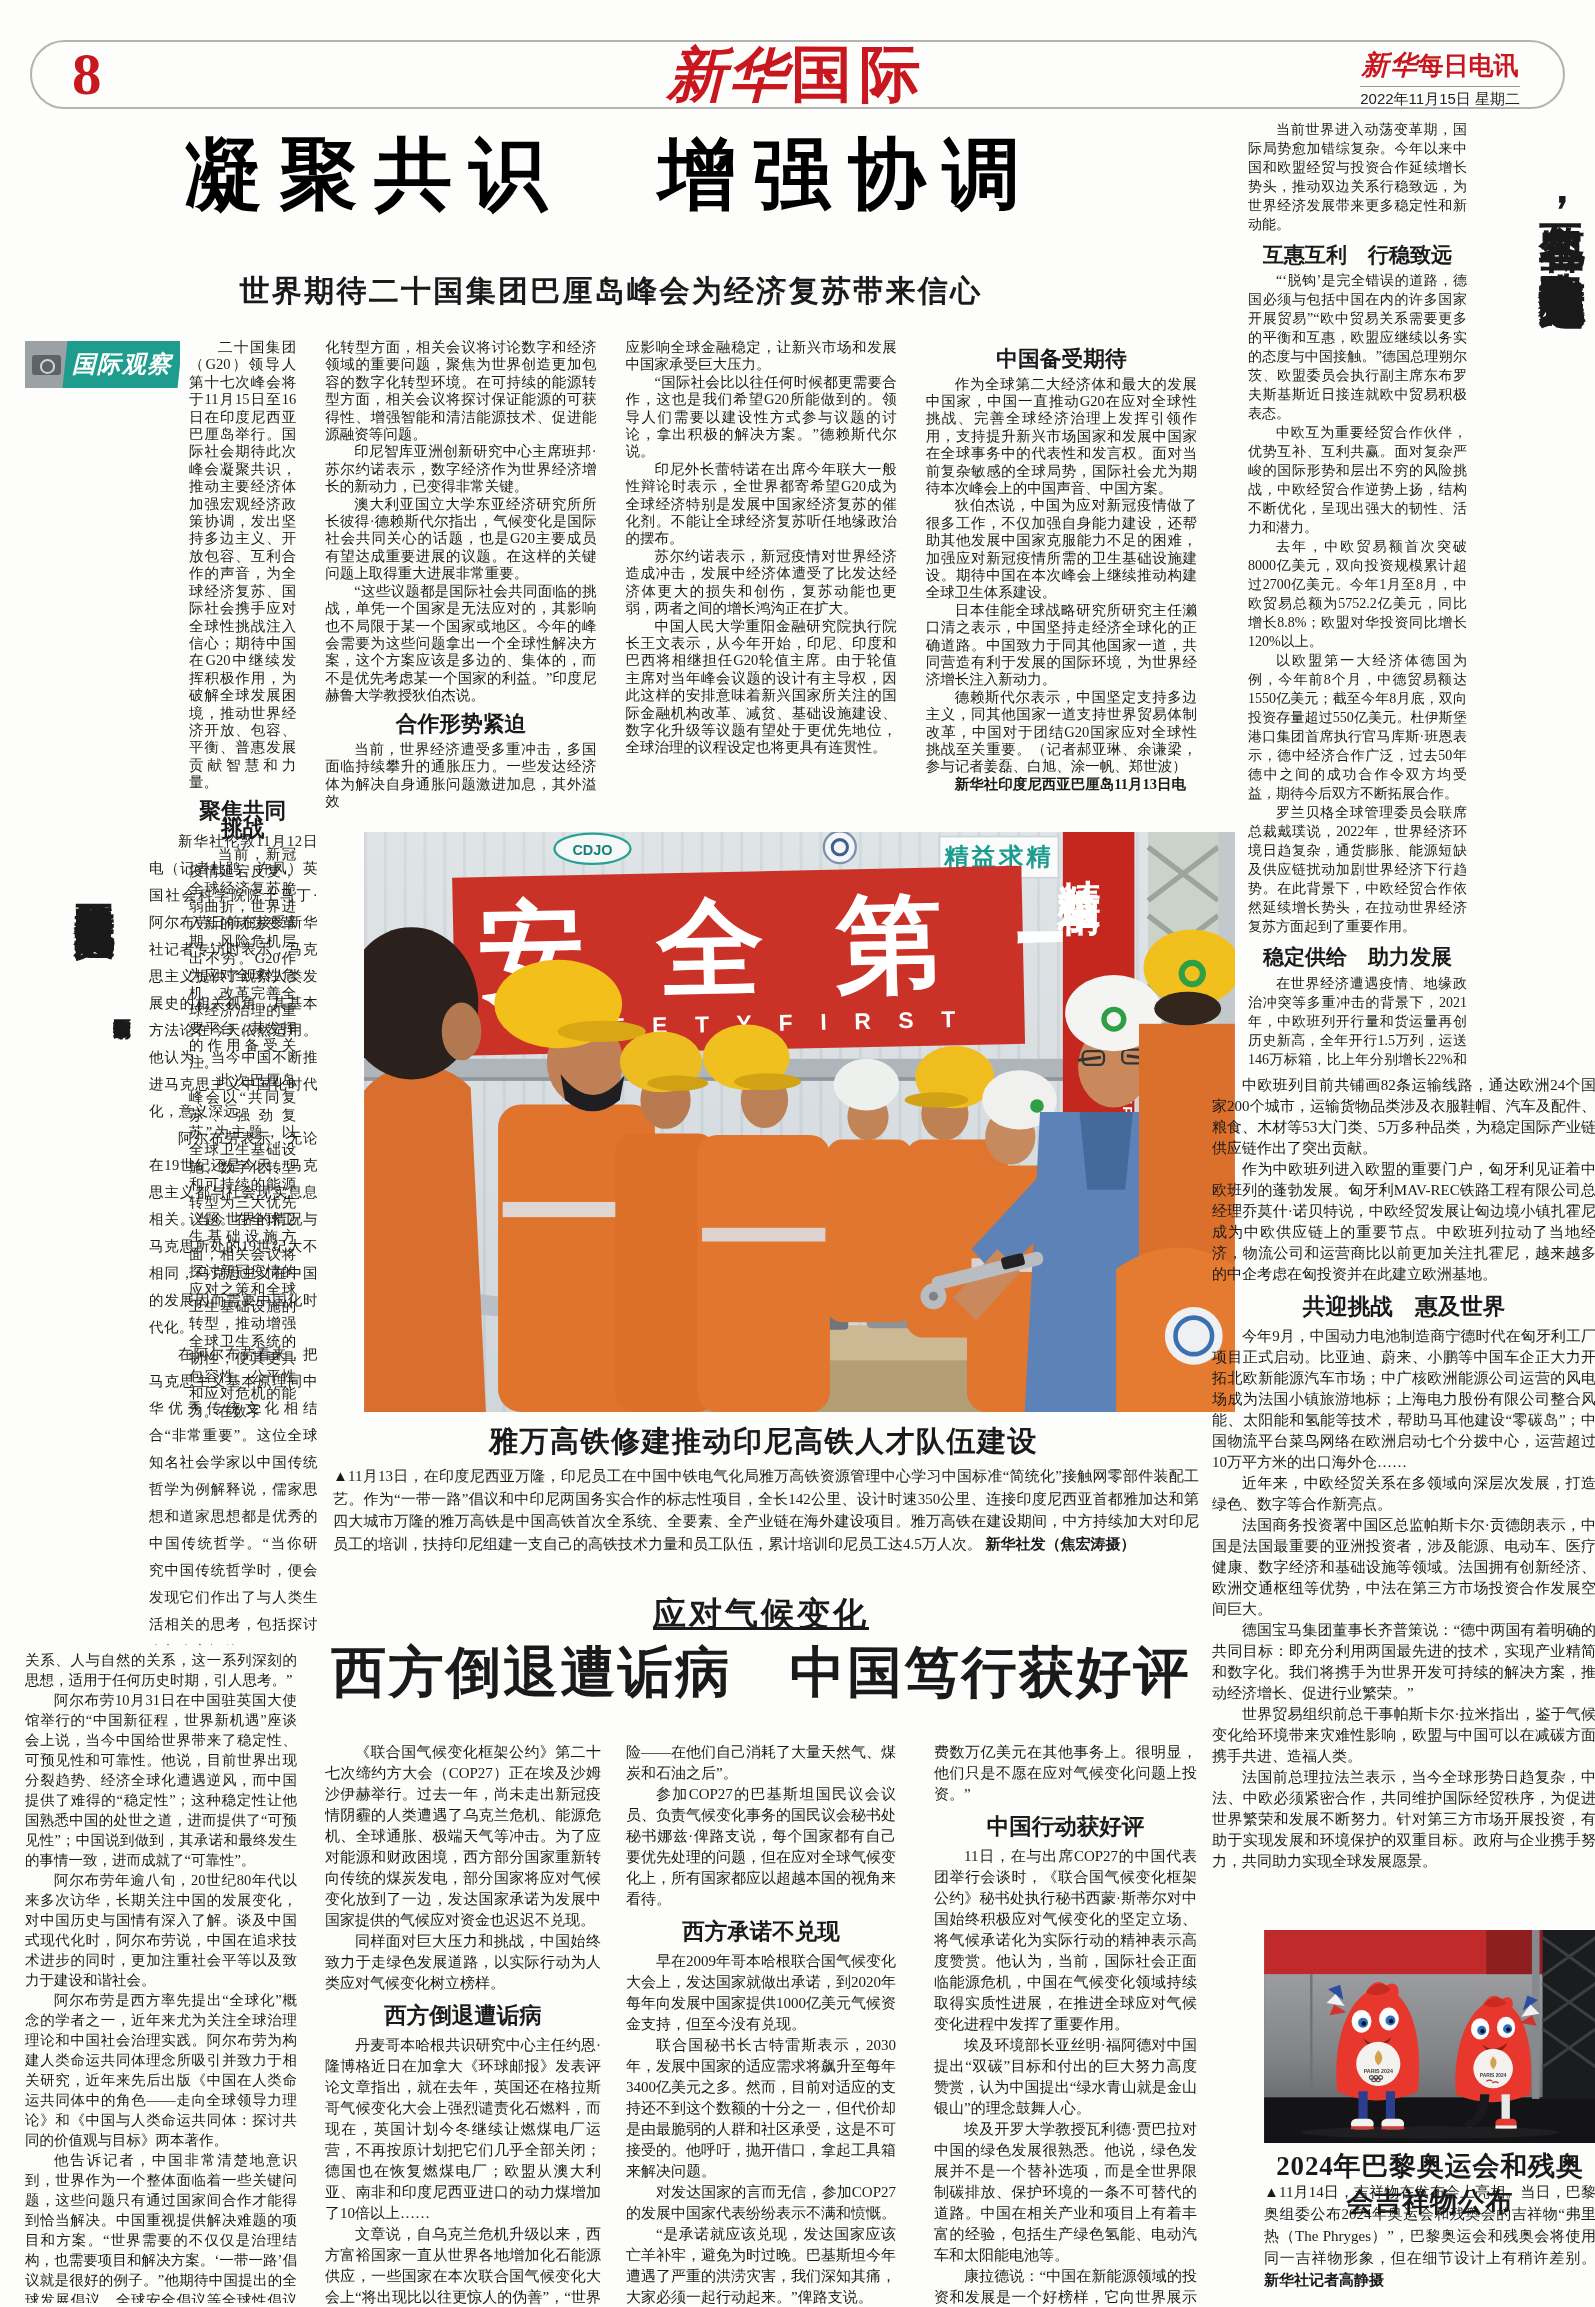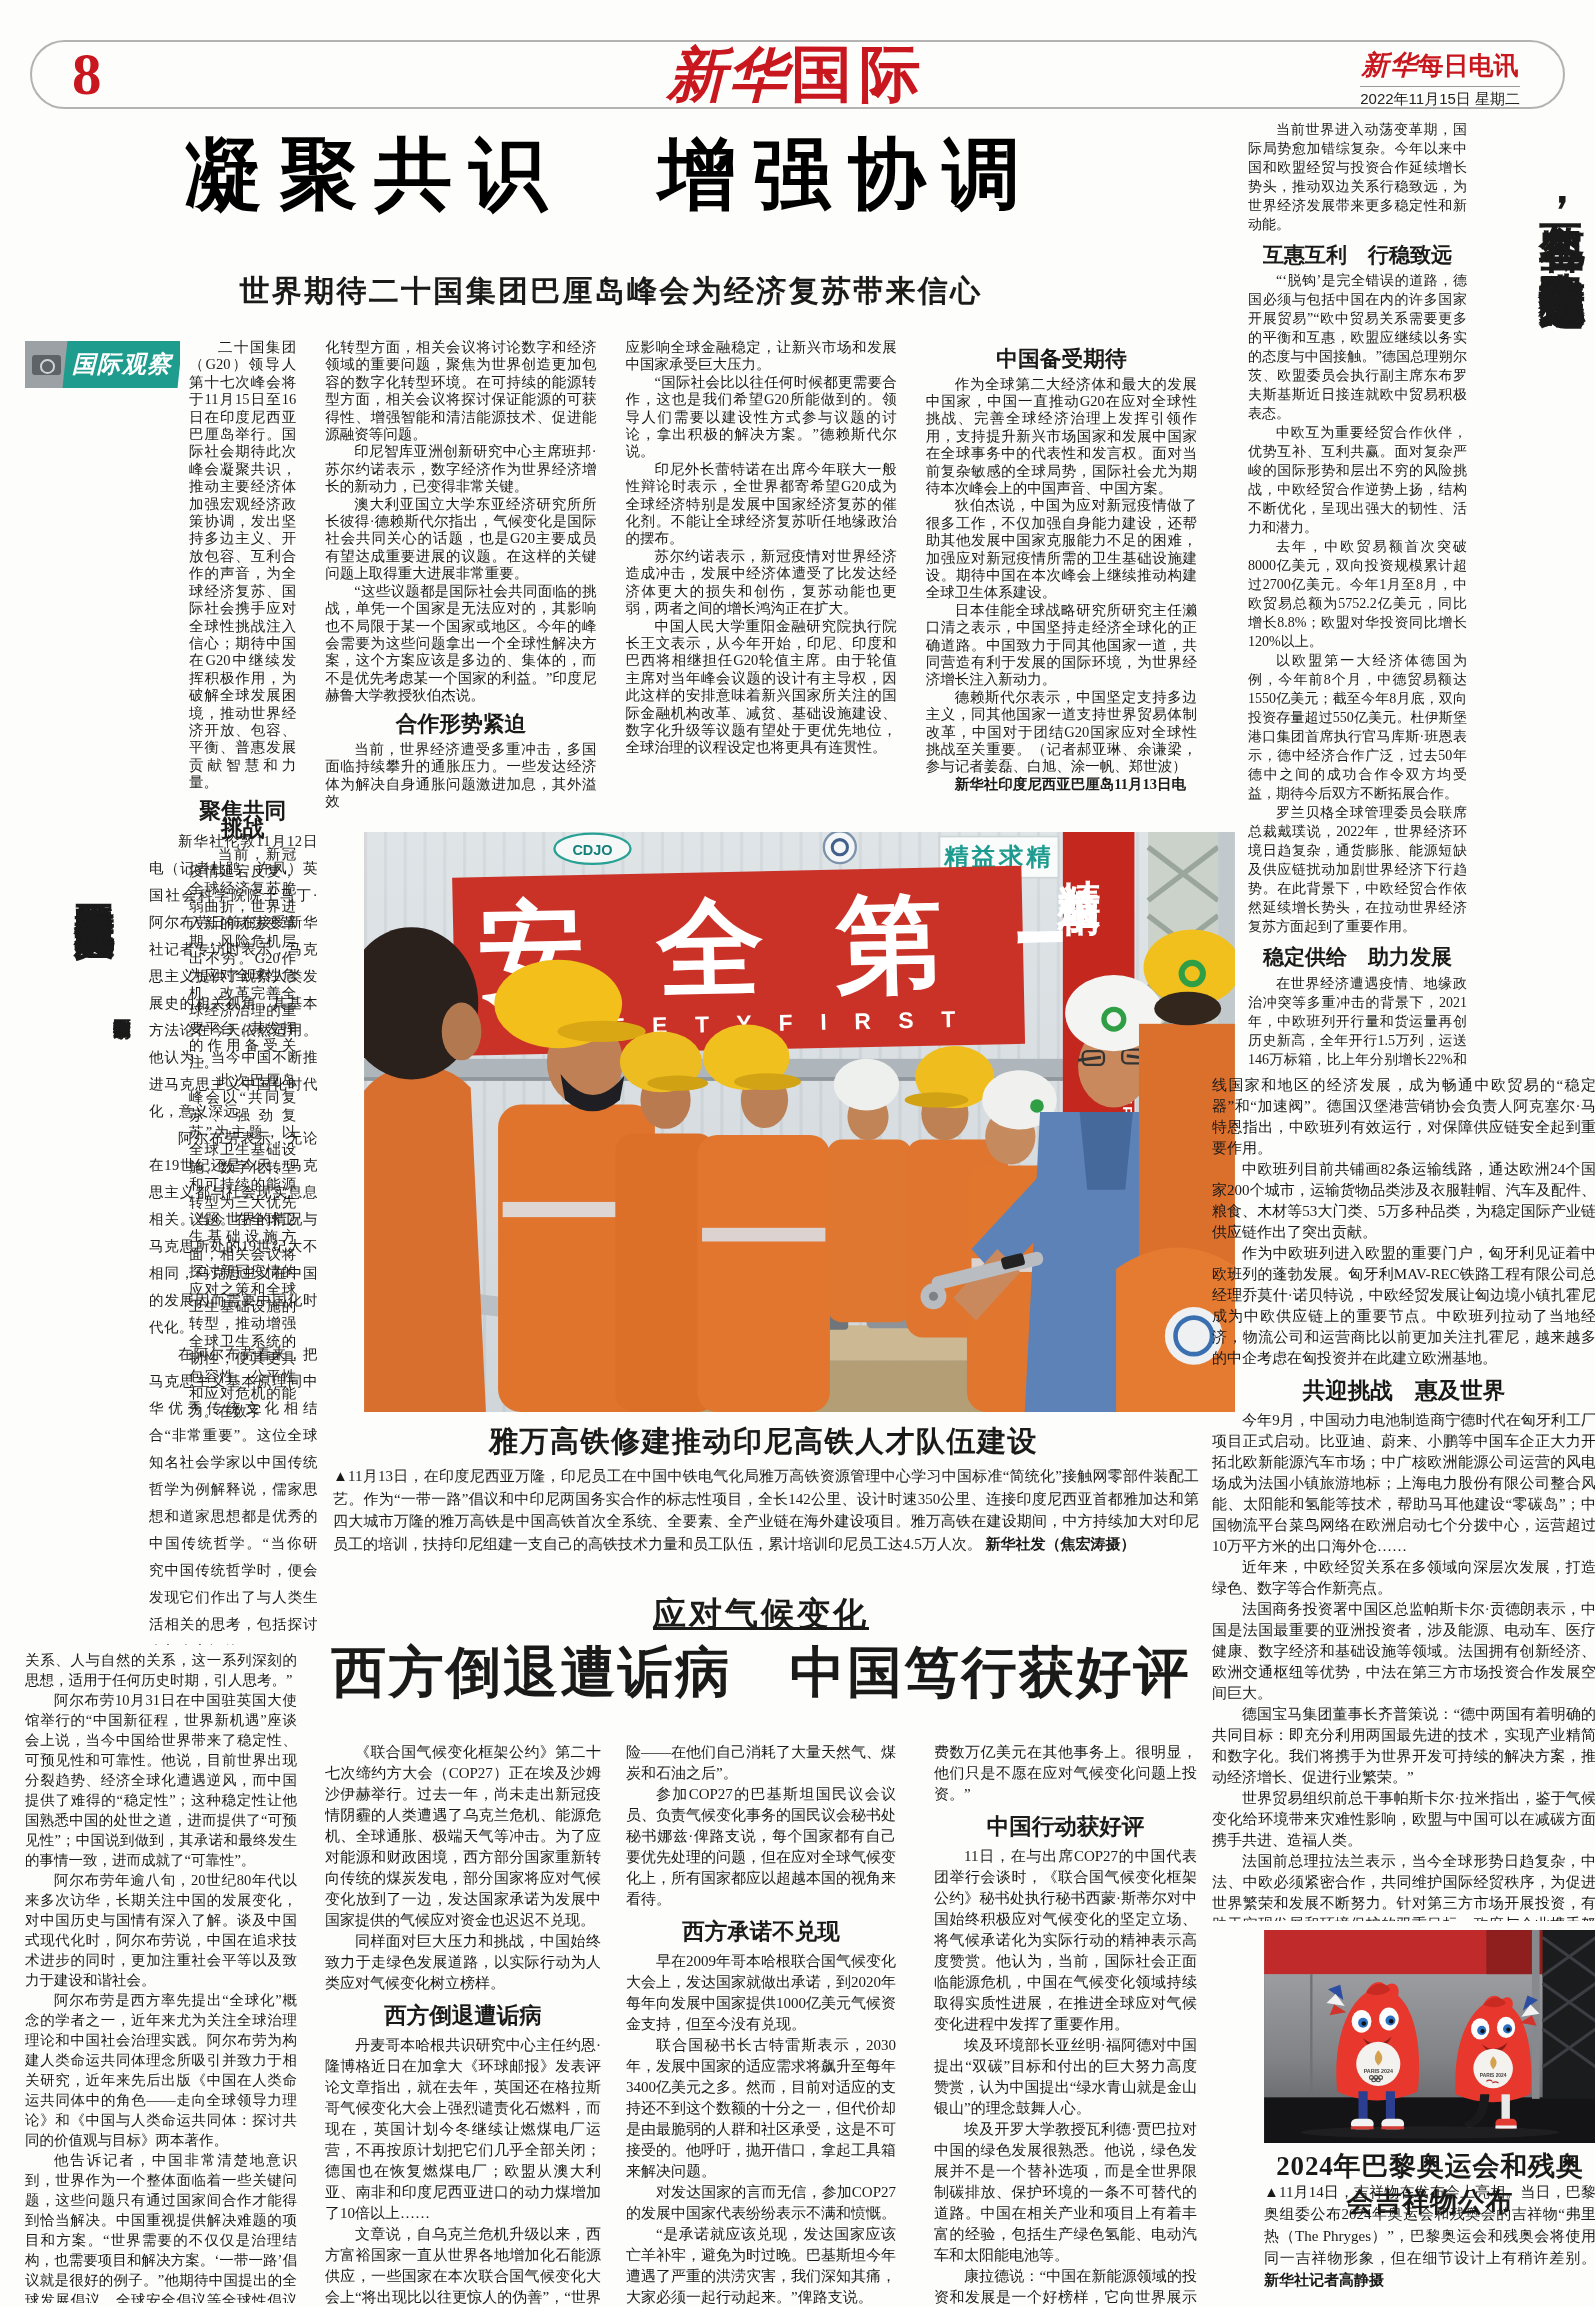--- a/index.html
+++ b/index.html
@@ -338,21 +338,20 @@
       <p class="para">“‘脱钩’是完全错误的道路，德国必须与包括中国在内的许多国家开展贸易”“欧中贸易关系需要更多的平衡和互惠，欧盟应继续以务实的态度与中国接触。”德国总理朔尔茨、欧盟委员会执行副主席东布罗夫斯基斯近日接连就欧中贸易积极表态。</p>
       <p class="para">中欧互为重要经贸合作伙伴，优势互补、互利共赢。面对复杂严峻的国际形势和层出不穷的风险挑战，中欧经贸合作逆势上扬，结构不断优化，呈现出强大的韧性、活力和潜力。</p>
       <p class="para">去年，中欧贸易额首次突破8000亿美元，双向投资规模累计超过2700亿美元。今年1月至8月，中欧贸易总额为5752.2亿美元，同比增长8.8%；欧盟对华投资同比增长120%以上。</p>
       <p class="para">以欧盟第一大经济体德国为例，今年前8个月，中德贸易额达1550亿美元；截至今年8月底，双向投资存量超过550亿美元。杜伊斯堡港口集团首席执行官马库斯·班恩表示，德中经济合作广泛，过去50年德中之间的成功合作令双方均受益，期待今后双方不断拓展合作。</p>
       <p class="para">罗兰贝格全球管理委员会联席总裁戴璞说，2022年，世界经济环境日趋复杂，通货膨胀、能源短缺及供应链扰动加剧世界经济下行趋势。在此背景下，中欧经贸合作依然延续增长势头，在拉动世界经济复苏方面起到了重要作用。</p>
       <div class="subh">稳定供给　助力发展</div>
       <p class="para">在世界经济遭遇疫情、地缘政治冲突等多重冲击的背景下，2021年，中欧班列开行量和货运量再创历史新高，全年开行1.5万列，运送146万标箱，比上年分别增长22%和29%，有效缓解疫情冲击。</p>
     </div>
   <div class="abs vert eu-head">包容互鉴，中欧合作推动双边关系行稳致远</div>
   <div class="abs flow eu-bottom">
-      <p class="para cont">线国家和地区的经济发展，成为畅通中欧贸易的“稳定器”和“加速阀”。德国汉堡港营销协会负责人阿克塞尔·马特恩指出，中欧班列有效运行，对保障供应链安全起到重要作用。</p>
       <p class="para">中欧班列目前共铺画82条运输线路，通达欧洲24个国家200个城市，运输货物品类涉及衣服鞋帽、汽车及配件、粮食、木材等53大门类、5万多种品类，为稳定国际产业链供应链作出了突出贡献。</p>
       <p class="para">作为中欧班列进入欧盟的重要门户，匈牙利见证着中欧班列的蓬勃发展。匈牙利MAV-REC铁路工程有限公司总经理乔莫什·诺贝特说，中欧经贸发展让匈边境小镇扎霍尼成为中欧供应链上的重要节点。中欧班列拉动了当地经济，物流公司和运营商比以前更加关注扎霍尼，越来越多的中企考虑在匈投资并在此建立欧洲基地。</p>
       <div class="subh">共迎挑战　惠及世界</div>
       <p class="para">今年9月，中国动力电池制造商宁德时代在匈牙利工厂项目正式启动。比亚迪、蔚来、小鹏等中国车企正大力开拓北欧新能源汽车市场；中广核欧洲能源公司运营的风电场成为法国小镇旅游地标；上海电力股份有限公司整合风能、太阳能和氢能等技术，帮助马耳他建设“零碳岛”；中国物流平台菜鸟网络在欧洲启动七个分拨中心，运营超过10万平方米的出口海外仓……</p>
       <p class="para">近年来，中欧经贸关系在多领域向深层次发展，打造绿色、数字等合作新亮点。</p>
       <p class="para">法国商务投资署中国区总监帕斯卡尔·贡德朗表示，中国是法国最重要的亚洲投资者，涉及能源、电动车、医疗健康、数字经济和基础设施等领域。法国拥有创新经济、欧洲交通枢纽等优势，中法在第三方市场投资合作发展空间巨大。</p>
       <p class="para">德国宝马集团董事长齐普策说：“德中两国有着明确的共同目标：即充分利用两国最先进的技术，实现产业精简和数字化。我们将携手为世界开发可持续的解决方案，推动经济增长、促进行业繁荣。”</p>
       <p class="para">世界贸易组织前总干事帕斯卡尔·拉米指出，鉴于气候变化给环境带来灾难性影响，欧盟与中国可以在减碳方面携手共进、造福人类。</p>
       <p class="para">法国前总理拉法兰表示，当今全球形势日趋复杂，中法、中欧必须紧密合作，共同维护国际经贸秩序，为促进世界繁荣和发展不断努力。针对第三方市场开展投资，有助于实现发展和环境保护的双重目标。政府与企业携手努力，共同助力实现全球发展愿景。</p>
     </div>

